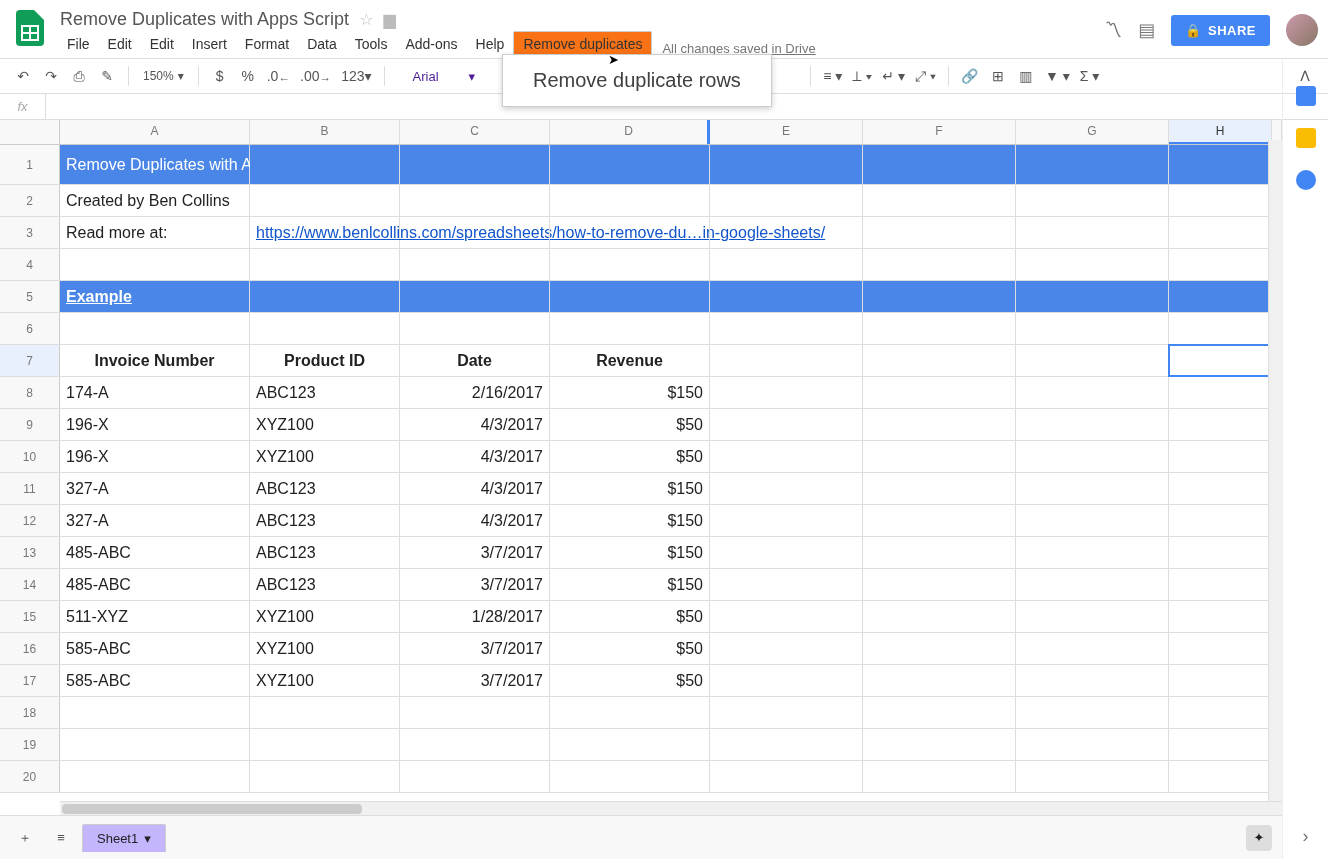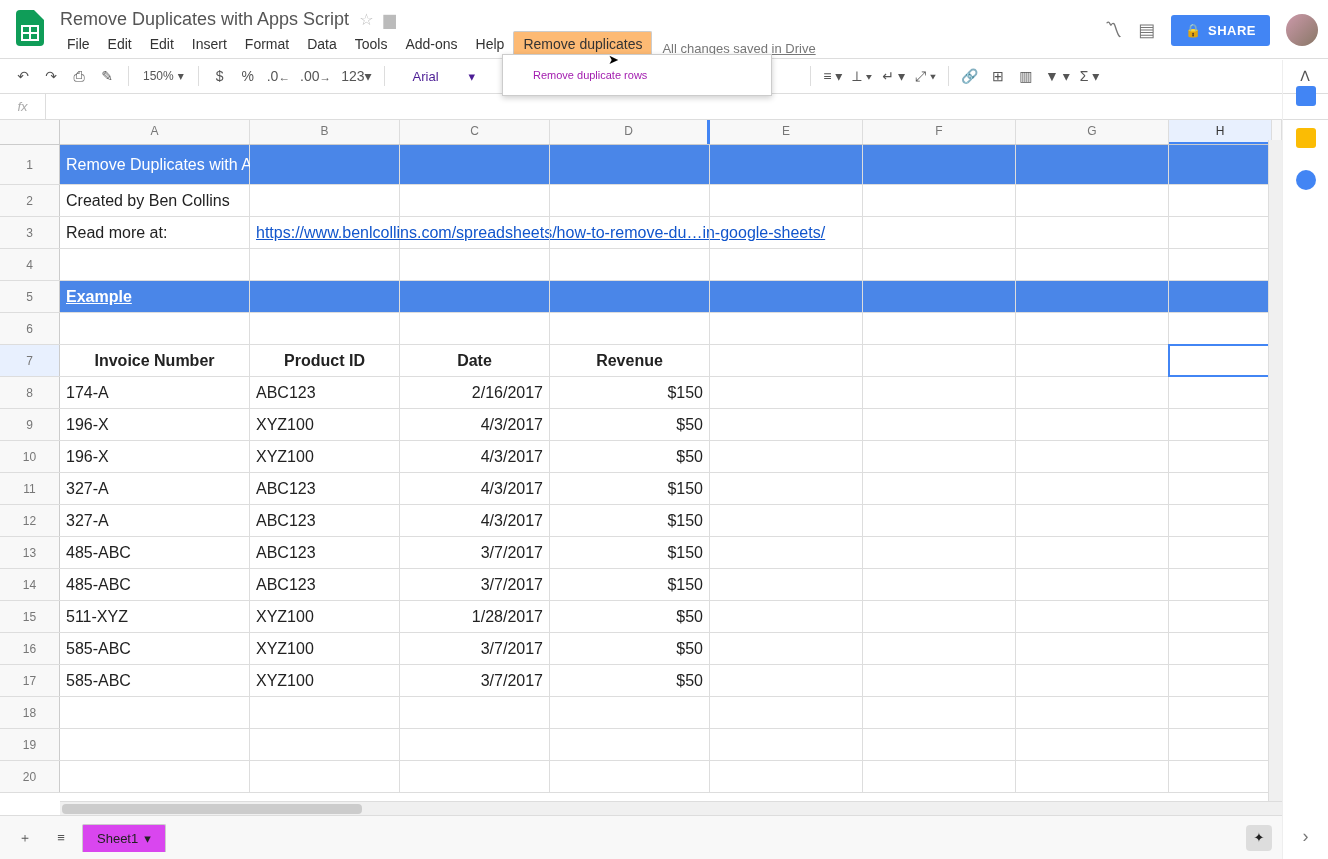--- a/index.html
+++ b/index.html
@@ -7,30 +7,30 @@
 
 
 .titlebar { display: flex; align-items: flex-start; padding: 8px 10px 0 10px; height: 58px; }
 .logo { width: 40px; height: 40px; margin-right: 6px; display:flex; align-items:center; justify-content:center;}
 .title-col { flex: 1; }
 .doc-title-row { display:flex; align-items:center; height: 22px; }
 .doc-title { font-size: 18px; color: #555; padding-left: 4px; }
 .star, .folder { color:#bbb; margin-left:10px; font-size:16px; }
 .menubar { display:flex; align-items:flex-end; height: 26px; padding-left:2px; }
 .menubar .mitem { padding: 4px 9px; font-size:14px; color:#333; cursor:pointer; }
-.menubar .mitem.active { background:#fdba74; border:1px solid #ccc; border-bottom:none; border-radius:2px 2px 0 0; }
+.menubar .mitem.active { background:#f97316; border:1px solid #ccc; border-bottom:none; border-radius:2px 2px 0 0; }
 .save-status { text-decoration: underline; color:#777; margin-left:10px; font-size:13px;}
 .titlebar-right { display:flex; align-items:center; gap:16px; padding-top:6px;}
 .tb-icon { color:#777; font-size:18px; }
 .share-btn { background:#4285f4; color:#fff; font-weight:bold; padding:8px 14px; border-radius:3px; display:flex; align-items:center; gap:6px; font-size:13px; letter-spacing:0.5px;}
 .avatar { width:32px; height:32px; border-radius:50%; background:linear-gradient(135deg,#c9a 0%,#876 100%); }
 
 
 .dropdown { position:absolute; top:54px; left:502px; width:270px; background:#fff; border:1px solid #ccc; box-shadow:0 2px 6px rgba(0,0,0,0.2); z-index:100; padding:6px 0;}
-.dropdown .ditem { padding:8px 30px; font-size:11px; color:#a21caf; cursor:pointer;}
+.dropdown .ditem { padding:8px 30px; font-size:20px; color:#404040; cursor:pointer;}
 .cursor { position:absolute; top:52px; left:608px; font-size:13px; z-index:101; color:#000;}
 
 
 .toolbar { height:36px; border-top:1px solid #ddd; border-bottom:1px solid #ddd; display:flex; align-items:center; padding:0 10px; gap:2px; }
 .toolbar .tbtn { min-width:26px; height:26px; display:flex; align-items:center; justify-content:center; color:#555; cursor:pointer; font-size:14px; padding:0 4px;}
 .toolbar .sep { width:1px; height:20px; background:#ddd; margin:0 6px;}
 .toolbar .zoom { font-size:12px; color:#555; padding:0 6px; display:flex; align-items:center; gap:4px;}
 .toolbar .font { font-size:13px; color:#4c1d95; padding:0 20px; display:flex; align-items:center; gap:30px;}
 .toolbar-collapse { margin-left:auto; color:#777;}
 
@@ -66,21 +66,21 @@
 
 
 .side-panel { position:absolute; right:0; top:60px; bottom:0; width:46px; border-left:1px solid #eee; display:flex; flex-direction:column; align-items:center; gap:22px; padding-top:26px;}
 .side-ico { width:20px; height:20px; border-radius:3px;}
 .sCal{background:#4285f4;} .sKeep{background:#fbbc04;} .sTask{background:#4285f4; border-radius:50%;}
 .side-arrow{position:absolute; bottom:12px; color:#777; font-size:18px;}
 
 
 .tabs { position:absolute; bottom:0; left:0; right:46px; height:44px; border-top:1px solid #ddd; display:flex; align-items:center; padding:0 10px; gap:6px; background:#f8f8f8;}
 .tabs .tabbtn { width:30px; height:30px; display:flex; align-items:center; justify-content:center; color:#555; cursor:pointer;}
-.sheet-tab { background:#d946ef; border:1px solid #ccc; border-bottom:none; padding:6px 14px; font-size:13px; display:flex; align-items:center; gap:6px; border-radius:2px 2px 0 0;}
+.sheet-tab { background:#c4b5fd; border:1px solid #ccc; border-bottom:none; padding:6px 14px; font-size:13px; display:flex; align-items:center; gap:6px; border-radius:2px 2px 0 0;}
 .explore { margin-left:auto; width:26px; height:26px; background:#ddd; border-radius:4px; display:flex; align-items:center; justify-content:center;}
 
 
 .hscroll { position:absolute; left:60px; right:46px; bottom:44px; height:14px; background:#f0f0f0; border-top:1px solid #ddd;}
 .hscroll .thumb{ width:300px; height:10px; background:#ccc; margin:2px 0 0 2px; border-radius:4px;}
 .vscroll { position:absolute; right:46px; top:140px; bottom:58px; width:14px; background:#f0f0f0; border-left:1px solid #ddd;}
 </style>
 </head>
 <body>
 

